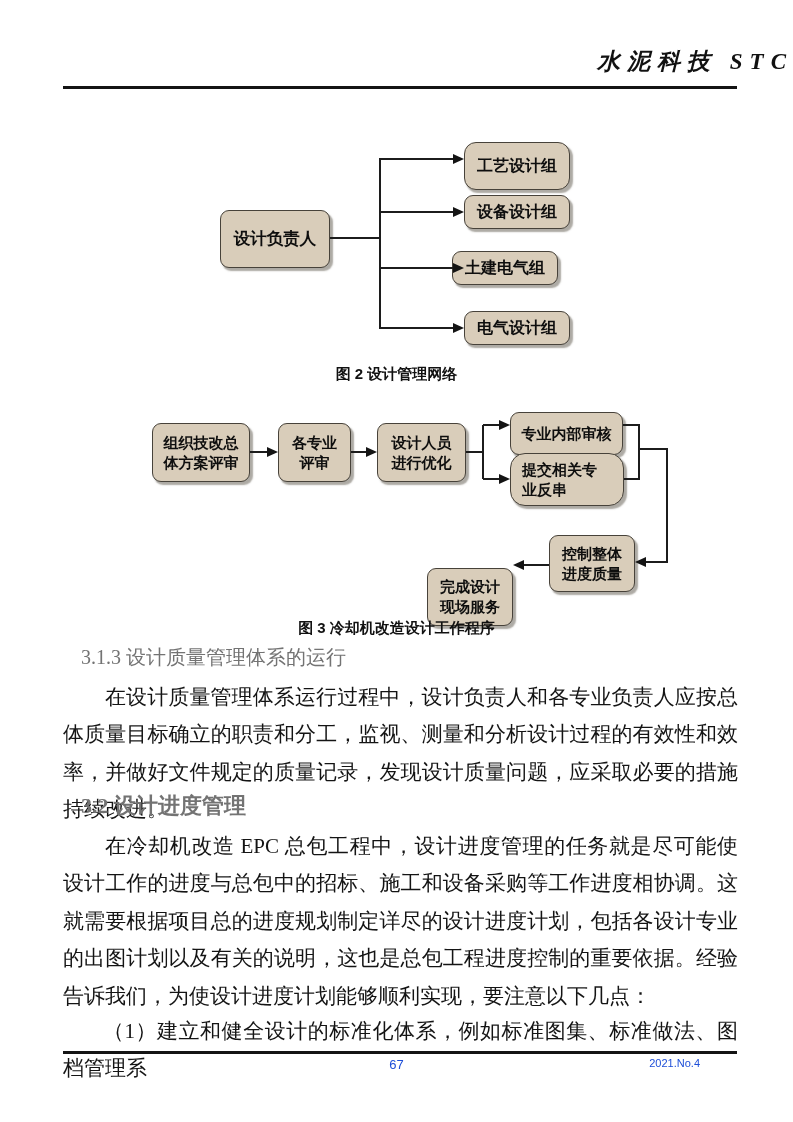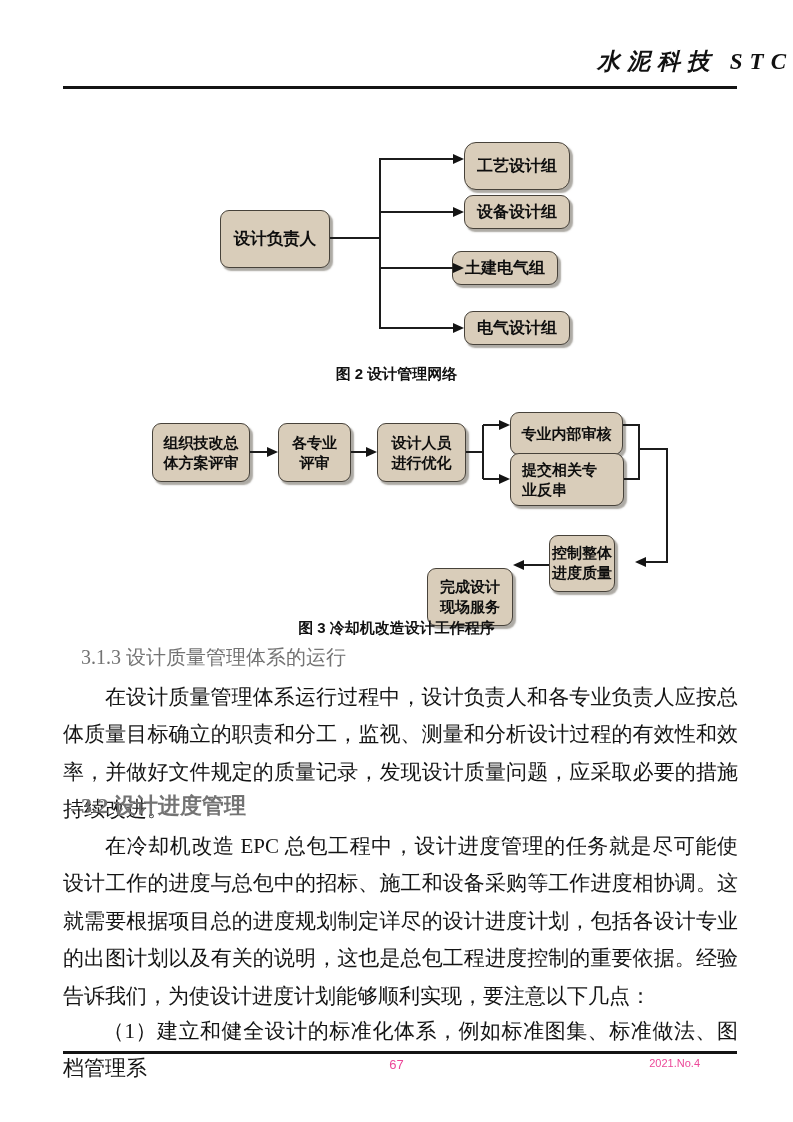--- a/index.html
+++ b/index.html
@@ -39,21 +39,21 @@
   }
   .heading { position:absolute; left:81px; font-size:20px; color:#737373; }
   .heading.bold { font-weight:bold; font-size:22px; }
   .para {
     position:absolute; left:63px; width:675px; font-size:21px; line-height:37.4px;
     text-align:justify; text-indent:2em; color:#141414;
   }
   .para.no-indent { text-indent:1.9em; }
   .footer-num {
     position:absolute; font-family:"Liberation Sans","DejaVu Sans",sans-serif;
-    font-size:13px; color:#ec4899;
+    font-size:13px; color:#1d4ed8;
   }
 </style>
 </head>
 <body>
 
 <div class="page">
 
   <div class="journal-title">水泥科技 STC</div>
   <div class="rule" style="left:63px; top:86px; width:674px; height:2.6px;"></div>
 
@@ -80,23 +80,23 @@
   <div class="fig-caption" style="top:365px;">图 2 设计管理网络</div>
 
   <div>
     <div class="fcbox" style="left:152px; top:423px; width:98px; height:59px;">组织技改总
 体方案评审</div>
     <div class="fcbox" style="left:278px; top:423px; width:73px; height:59px;">各专业
 评审</div>
     <div class="fcbox" style="left:377px; top:423px; width:89px; height:59px;">设计人员
 进行优化</div>
     <div class="fcbox" style="left:510px; top:412px; width:113px; height:43px;">专业内部审核</div>
-    <div class="fcbox left-text" style="left:510px; top:453px; width:114px; height:53px;">提交相关专
+    <div class="fcbox left-text" style="left:510px; top:453px; width:114px; height:53px;border-radius:15px;">提交相关专
 业反串</div>
-    <div class="fcbox" style="left:549px; top:535px; width:66px; height:57px;font-family:Liberation Serif, serif;">控制整体
+    <div class="fcbox" style="left:549px; top:535px; width:86px; height:57px;">控制整体
 进度质量</div>
     <div class="fcbox" style="left:427px; top:540px; width:86px; height:58px;margin-top:28px;">完成设计
 现场服务</div>
 
     <div class="hline" style="left:250px; top:451px; width:19px;"></div>
     <div class="ah-r" style="left:267px; top:446.5px;"></div>
     <div class="hline" style="left:351px; top:451px; width:16px;"></div>
     <div class="ah-r" style="left:366px; top:446.5px;"></div>
 
     <div class="hline" style="left:466px; top:451px; width:18px;"></div>

